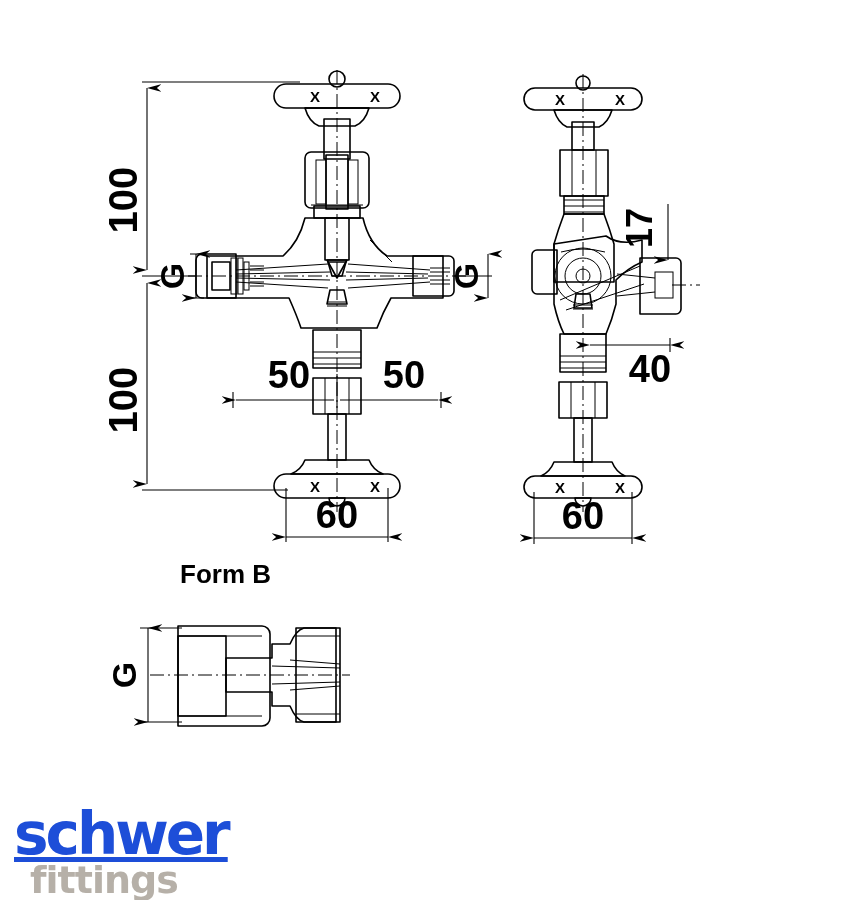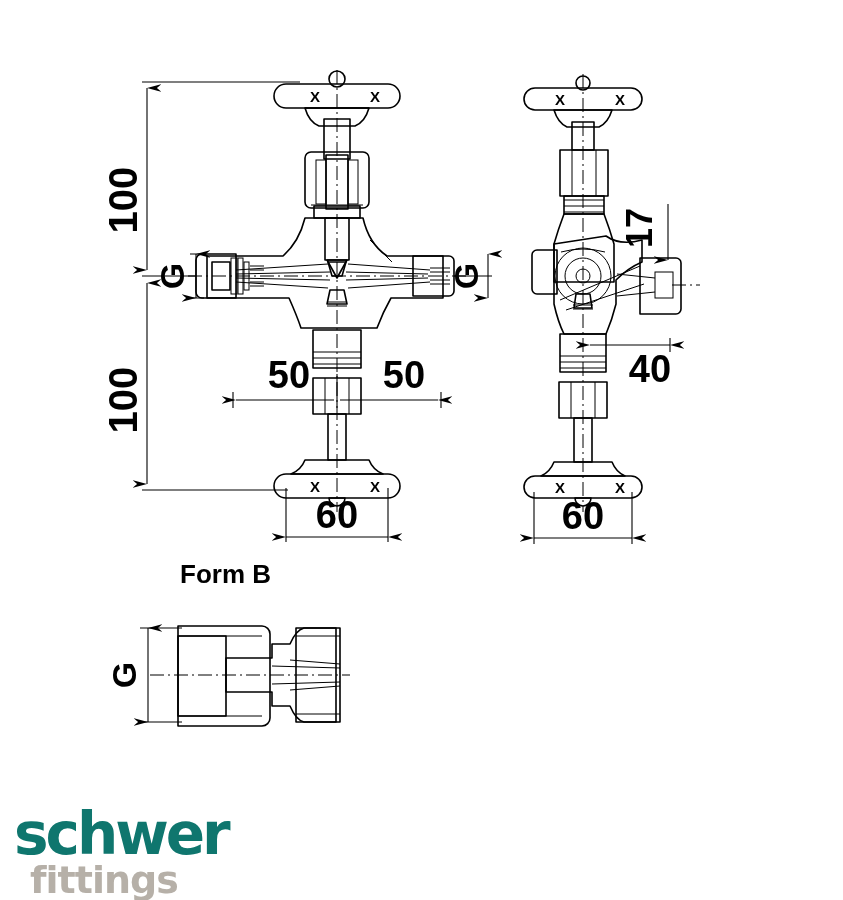--- a/index.html
+++ b/index.html
@@ -390,17 +390,17 @@
 
       <path class="centerline" d="M150,675 H350"></path>
 
       <path class="extline" d="M140,628 H182 M140,722 H182"></path>
       <path class="dimline" d="M148,628 V722" marker-start="url(#arrU)" marker-end="url(#arrD)"></path>
       <text class="dimtext dim-G" x="124" y="675" text-anchor="middle" dominant-baseline="central" transform="rotate(-90 124 675)">G</text>
     </g>
   </svg>
 
   <div id="logo">
-    <div class="logo-main" style="color: #0f766e;">schwer</div>
+    <div class="logo-main" style="color: #1d4ed8; text-decoration: underline;">schwer</div>
     <div class="logo-sub" style="color: rgb(182, 176, 168);">fittings</div>
   </div>
 
 </div>
 
 </body></html>

